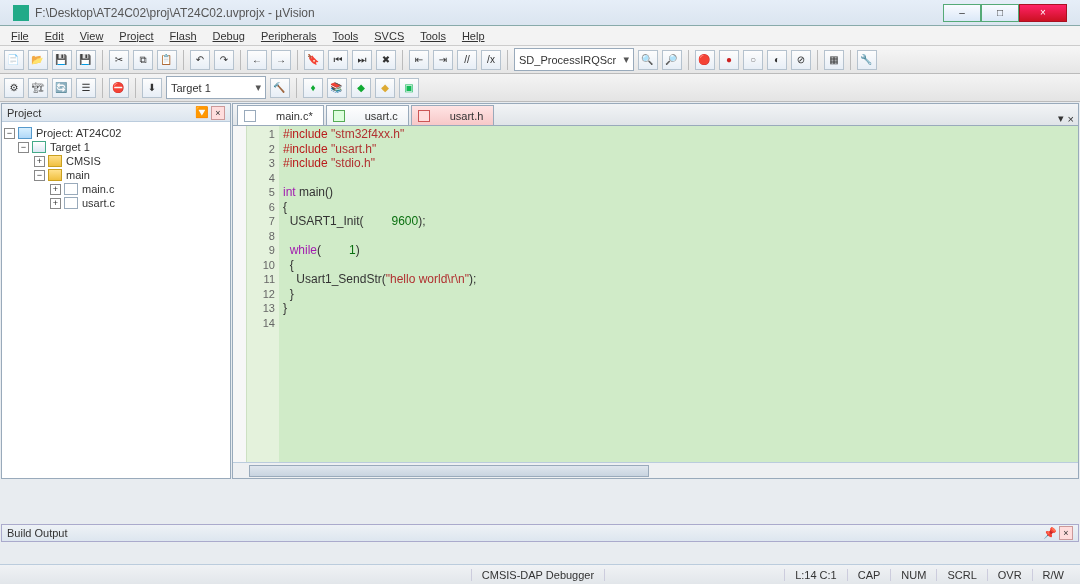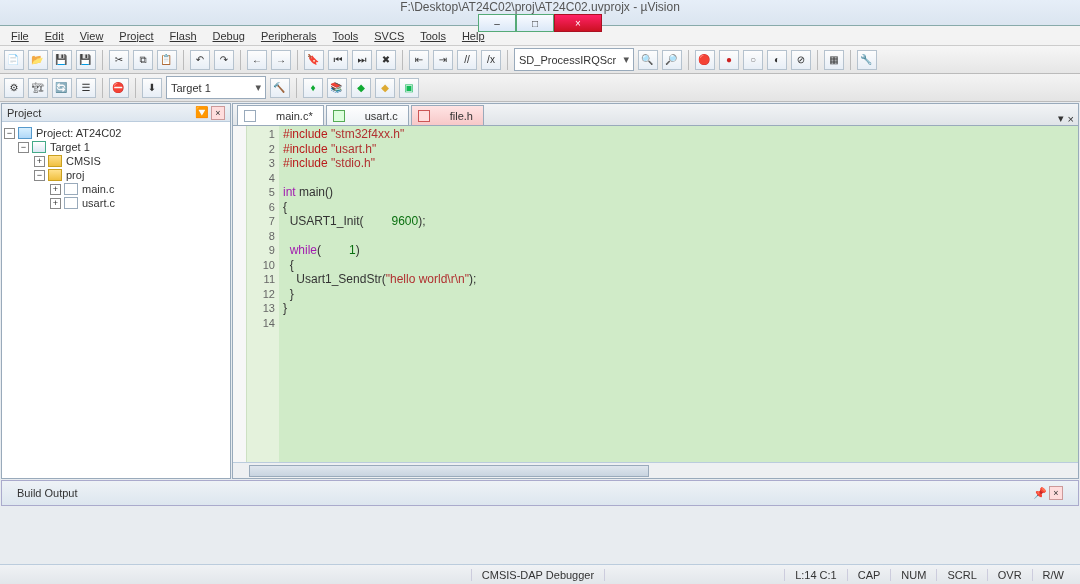--- a/index.html
+++ b/index.html
@@ -1,18 +1,18 @@
 <!DOCTYPE html>
 <html><head>
 <meta charset="utf-8">
 <style>
   * { box-sizing: border-box; margin: 0; padding: 0; font-family: "Segoe UI", Tahoma, sans-serif; }
   body { width: 1080px; height: 584px; background: #e8ecf0; font-size: 11px; color: #333; overflow: hidden; position: relative; }
 
-  .titlebar { height: 26px; background: linear-gradient(#e6eef8,#dbe5f0); display: flex; align-items: center; padding: 0 13px; border-bottom: 1px solid #8aa; flex-direction: column; }
+  .titlebar { height: 26px; background: linear-gradient(#e6eef8,#dbe5f0); display: flex; align-items: center; padding: 0 13px; border-bottom: 1px solid #8aa; }
   .titlebar .icon { width: 16px; height: 16px; background: #2a8; display: inline-block; margin-right: 6px; }
   .titlebar .title { flex: 1; color: #555; font-size: 12px; }
   .winbtns { display:flex; gap:0; }
   .winbtn { width: 38px; height: 18px; border: 1px solid #5a7; background: linear-gradient(#f9fbff,#dbe8f7); display:flex; align-items:center; justify-content:center; font-size:10px; }
   .winbtn.close { background: linear-gradient(#f26,#c12); color:#fff; border-color:#a12; width:48px; }
 
   .menubar { height: 20px; background: #f3f3f3; border-bottom: 1px solid #ccc; display:flex; align-items:center; padding: 0 4px; gap: 2px; }
   .menubar .menu { padding: 2px 7px; font-size: 11px; cursor:default; }
   .menubar .menu u { text-decoration: underline; }
 
@@ -54,21 +54,21 @@
   .lngutter { width:32px; background:#e4f2dc; text-align:right; color:#666; padding:1px 4px 0 0; font-size:11px; line-height:14.5px; white-space:pre;}
   .codetext { flex:1; padding:1px 0 0 4px; line-height:14.5px; white-space:pre; }
   .codetext .dir{color:#b91c1c;}
   .codetext .str{color:#b03030;}
   .codetext .kw{color:#a21caf;}
   .codetext .num{color:#0a7010;padding-left:28px;}
   .hscroll { height:16px; background:#eef0f2; border-top:1px solid #bcd; position:relative;}
   .hscroll .thumb{ position:absolute; left:16px; top:2px; height:12px; width:400px; background:linear-gradient(#dfe6ee,#c8d4e0); border:1px solid #9ab; }
 
   .build-output { height:100px; display:flex; flex-direction:column; margin:0 1px; }
-  .bo-title { height:26px; background:linear-gradient(#eef2f6,#dde6ef); border:1px solid #aac; padding:2px 15px; font-size:11px; display:flex; align-items:center;}
+  .bo-title { height:18px; background:linear-gradient(#eef2f6,#dde6ef); border:1px solid #aac; padding:2px 5px; font-size:11px; display:flex; align-items:center;margin-top:44px;}
   .bo-title .pin { margin-left:auto; width:14px;height:14px;display:flex;align-items:center;justify-content:center;}
   .bo-title .x { width:14px;height:14px;display:flex;align-items:center;justify-content:center;border:1px solid #c99;background:#fdd;margin-left:2px;font-size:9px;}
   .bo-body { flex:1; background:#fff; border:1px solid #9ab; border-top:none; padding:2px 4px; font-family: Consolas, monospace; font-size:12px; line-height:14px; white-space:pre; overflow:hidden;}
 
   .statusbar { position:absolute; left:0; right:0; bottom:0; height:20px; background:linear-gradient(#f0f2f5,#e2e6ea); border-top:1px solid #bcd; display:flex; align-items:center; font-size:11px; padding:8px 6px;}
   .statusbar .seg { padding:0 10px; border-left:1px solid #ccd; }
   .statusbar .right { margin-left:auto; display:flex; }
 </style>
 </head>
 <body>
@@ -183,21 +183,21 @@
         <span>Target 1</span>
       </div>
       <div class="tree-row indent2">
         <span class="expander">+</span>
         <span class="ticon folder"></span>
         <span>CMSIS</span>
       </div>
       <div class="tree-row indent2">
         <span class="expander">−</span>
         <span class="ticon folder"></span>
-        <span>proj</span>
+        <span>main</span>
       </div>
       <div class="tree-row indent3">
         <span class="expander">+</span>
         <span class="ticon file"></span>
         <span>main.c</span>
       </div>
       <div class="tree-row indent3">
         <span class="expander">+</span>
         <span class="ticon file"></span>
         <span>usart.c</span>
@@ -210,21 +210,21 @@
       <div class="etab active">
         <span class="fi"></span>
         <span>main.c*</span>
       </div>
       <div class="etab">
         <span class="fi green"></span>
         <span>usart.c</span>
       </div>
       <div class="etab" style="background:linear-gradient(#ffe4e4,#f7c8c8);">
         <span class="fi red"></span>
-        <span>file.h</span>
+        <span>usart.h</span>
       </div>
       <div class="tabtools">
         <span>▾</span>
         <span>×</span>
       </div>
     </div>
     <div class="code">
       <div class="bpgutter"></div>
       <div class="lngutter"> 1
  2

